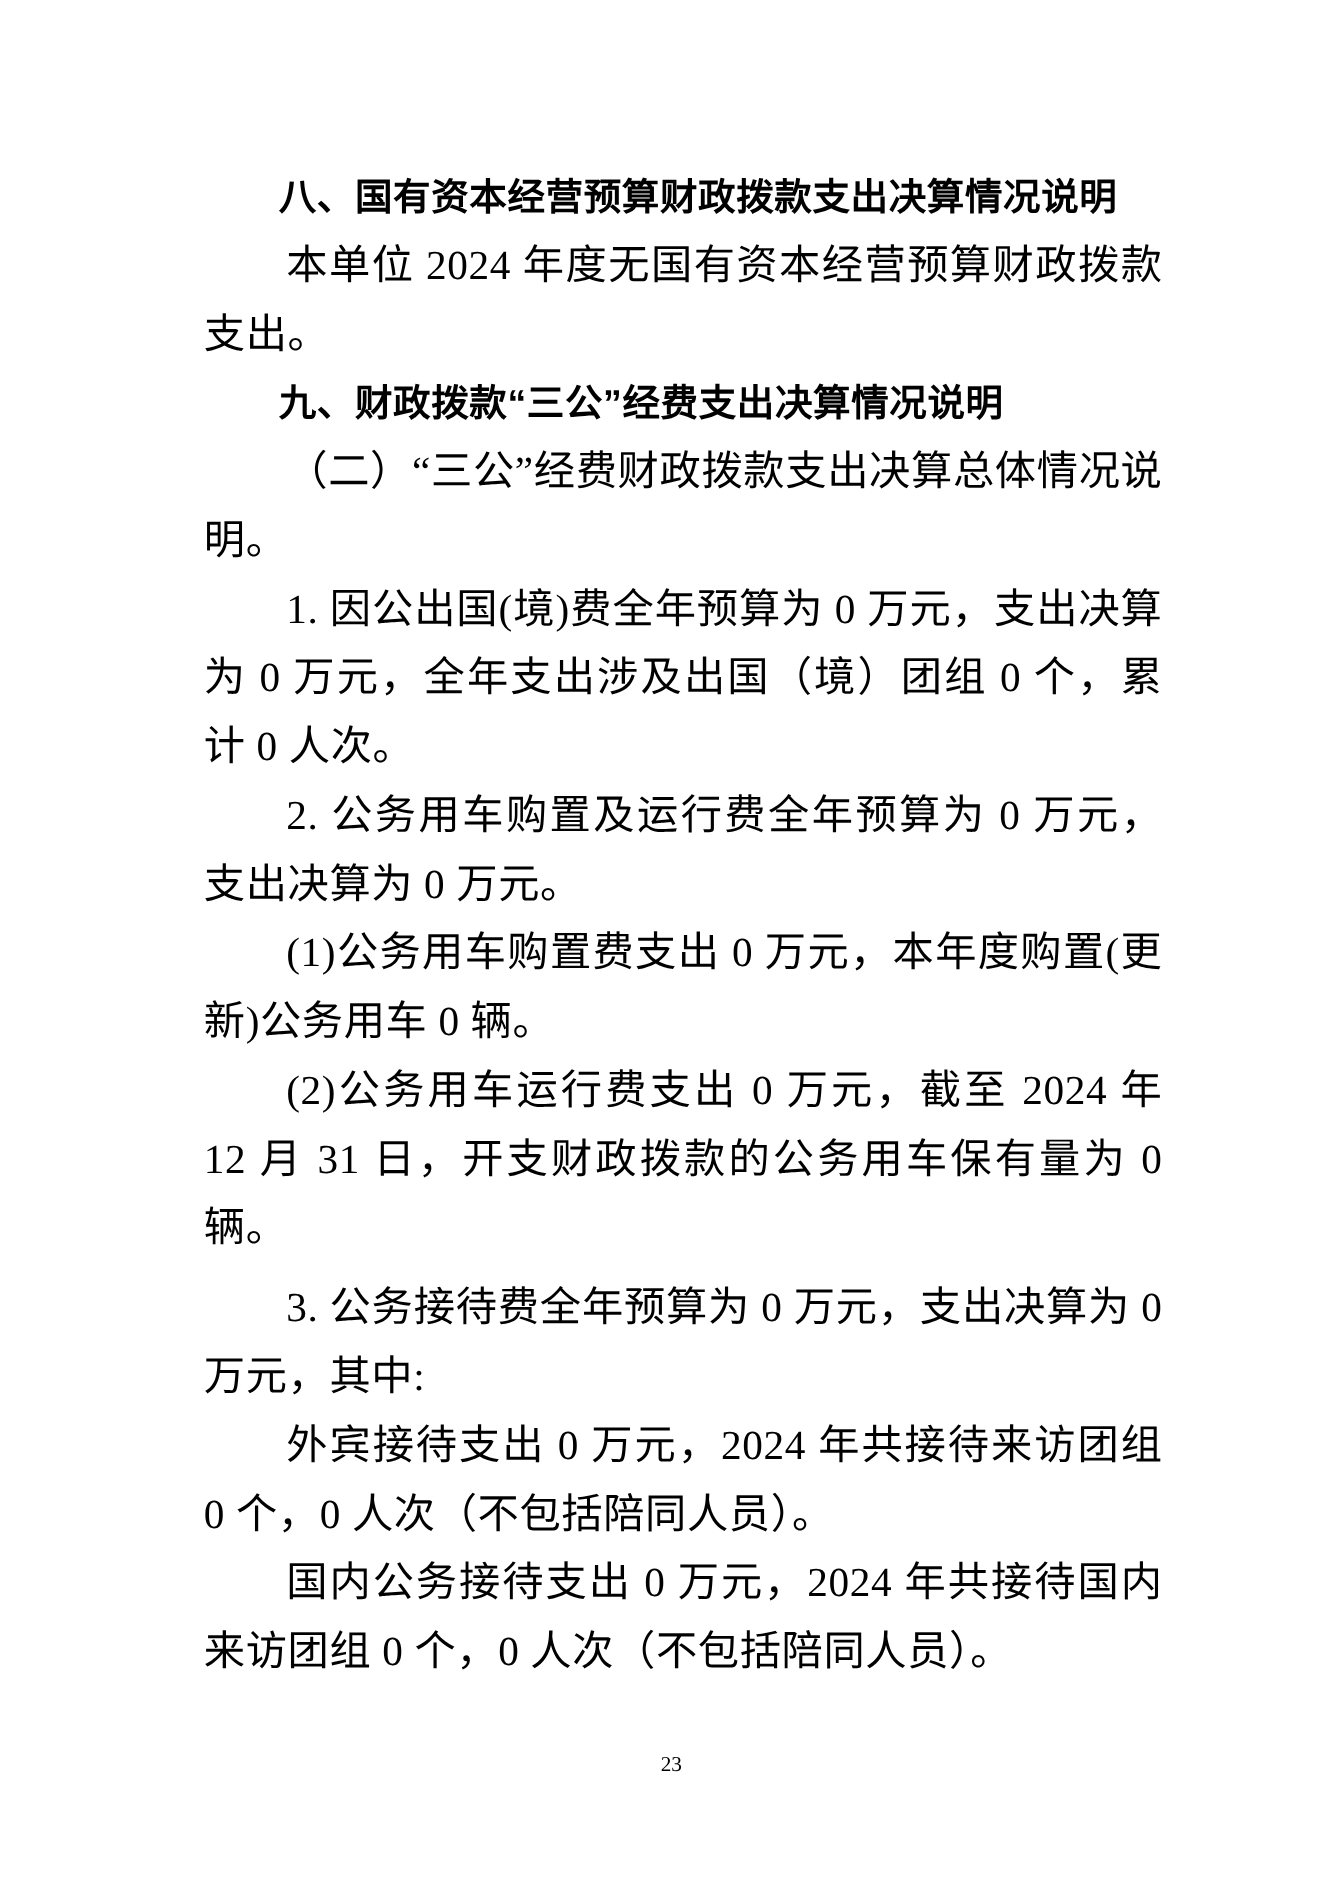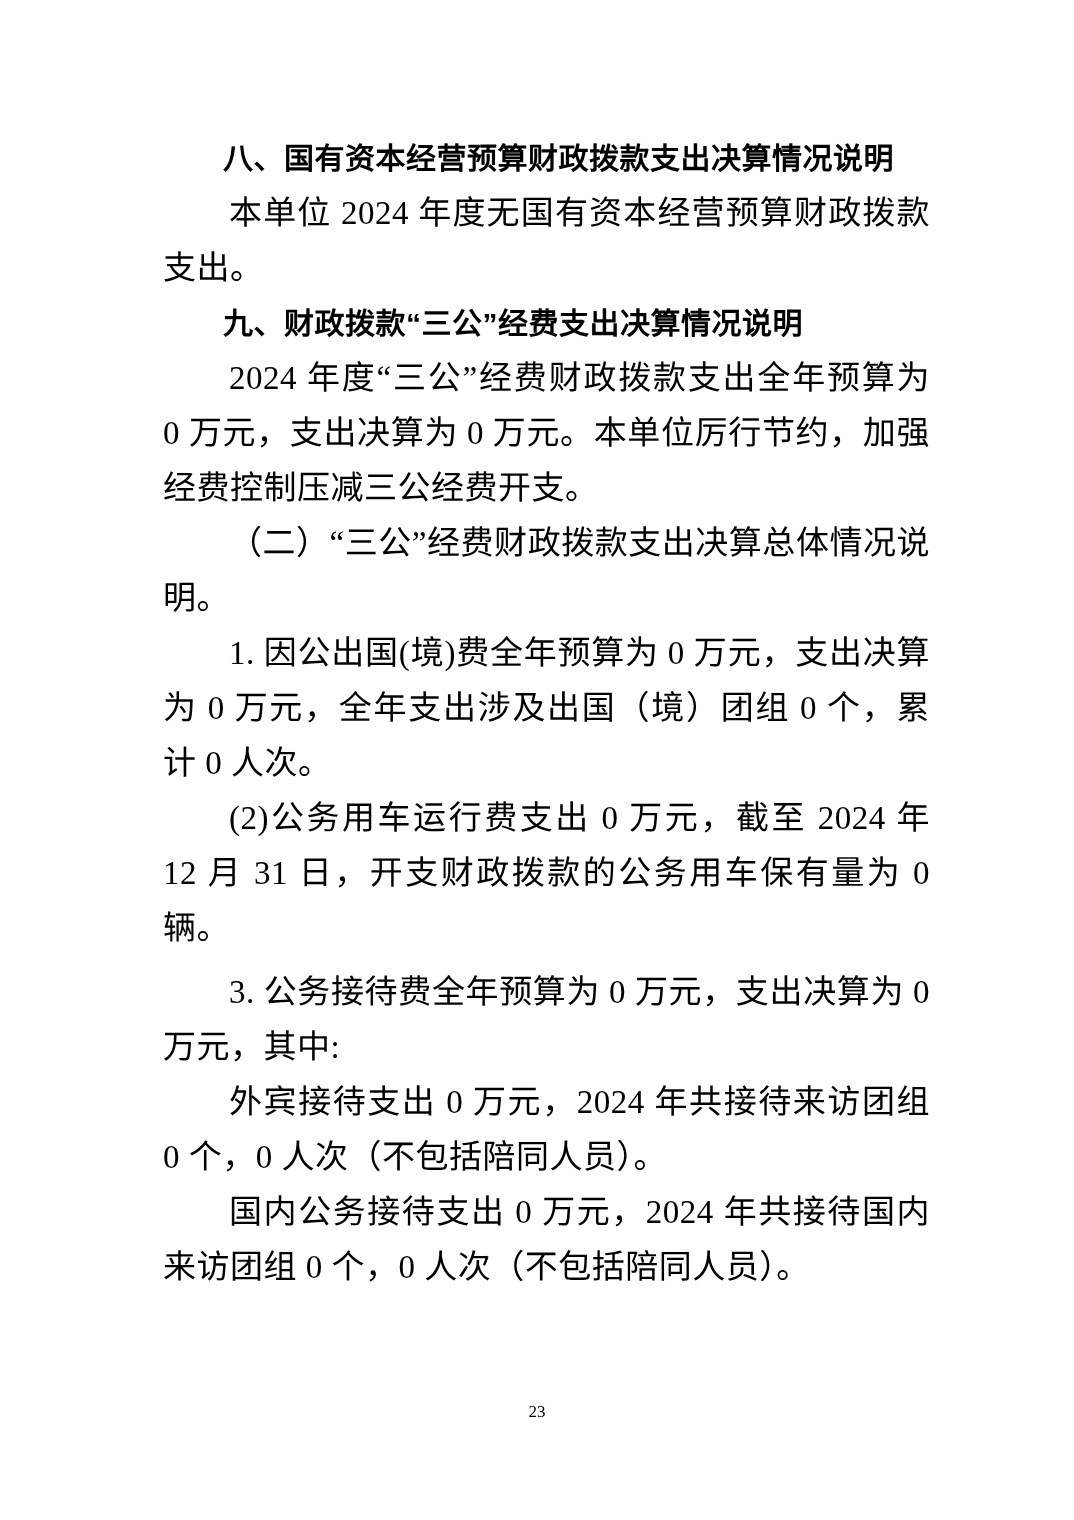--- a/index.html
+++ b/index.html
@@ -50,23 +50,24 @@
   }
 </style>
 </head>
 <body>
 
 <div class="page">
   <div>
     <p class="para heading">八、国有资本经营预算财政拨款支出决算情况说明</p>
     <p class="para">本单位 2024 年度无国有资本经营预算财政拨款支出。</p>
     <p class="para heading">九、财政拨款“三公”经费支出决算情况说明</p>
-    <p class="para">2024 年度“三公”经费财政拨款支出全年预算为 0 万元，支出决算为 0 万元。本单位厉行节约，加强经费控制压减三公经费开支。</p>
     <p class="para">（二）“三公”经费财政拨款支出决算总体情况说明。</p>
     <p class="para">1. 因公出国(境)费全年预算为 0 万元，支出决算为 0 万元，全年支出涉及出国（境）团组 0 个，累计 0 人次。</p>
+    <p class="para">2. 公务用车购置及运行费全年预算为 0 万元，支出决算为 0 万元。</p>
+    <p class="para">(1)公务用车购置费支出 0 万元，本年度购置(更新)公务用车 0 辆。</p>
     <p class="para">(2)公务用车运行费支出 0 万元，截至 2024 年 12 月 31 日，开支财政拨款的公务用车保有量为 0 辆。</p>
     <p class="para gap-before">3. 公务接待费全年预算为 0 万元，支出决算为 0 万元，其中:</p>
     <p class="para">外宾接待支出 0 万元，2024 年共接待来访团组 0 个，0 人次（不包括陪同人员）。</p>
     <p class="para">国内公务接待支出 0 万元，2024 年共接待国内来访团组 0 个，0 人次（不包括陪同人员）。</p>
   </div>
 
   <div class="page-number">23</div>
 </div>
 
 </body></html>

